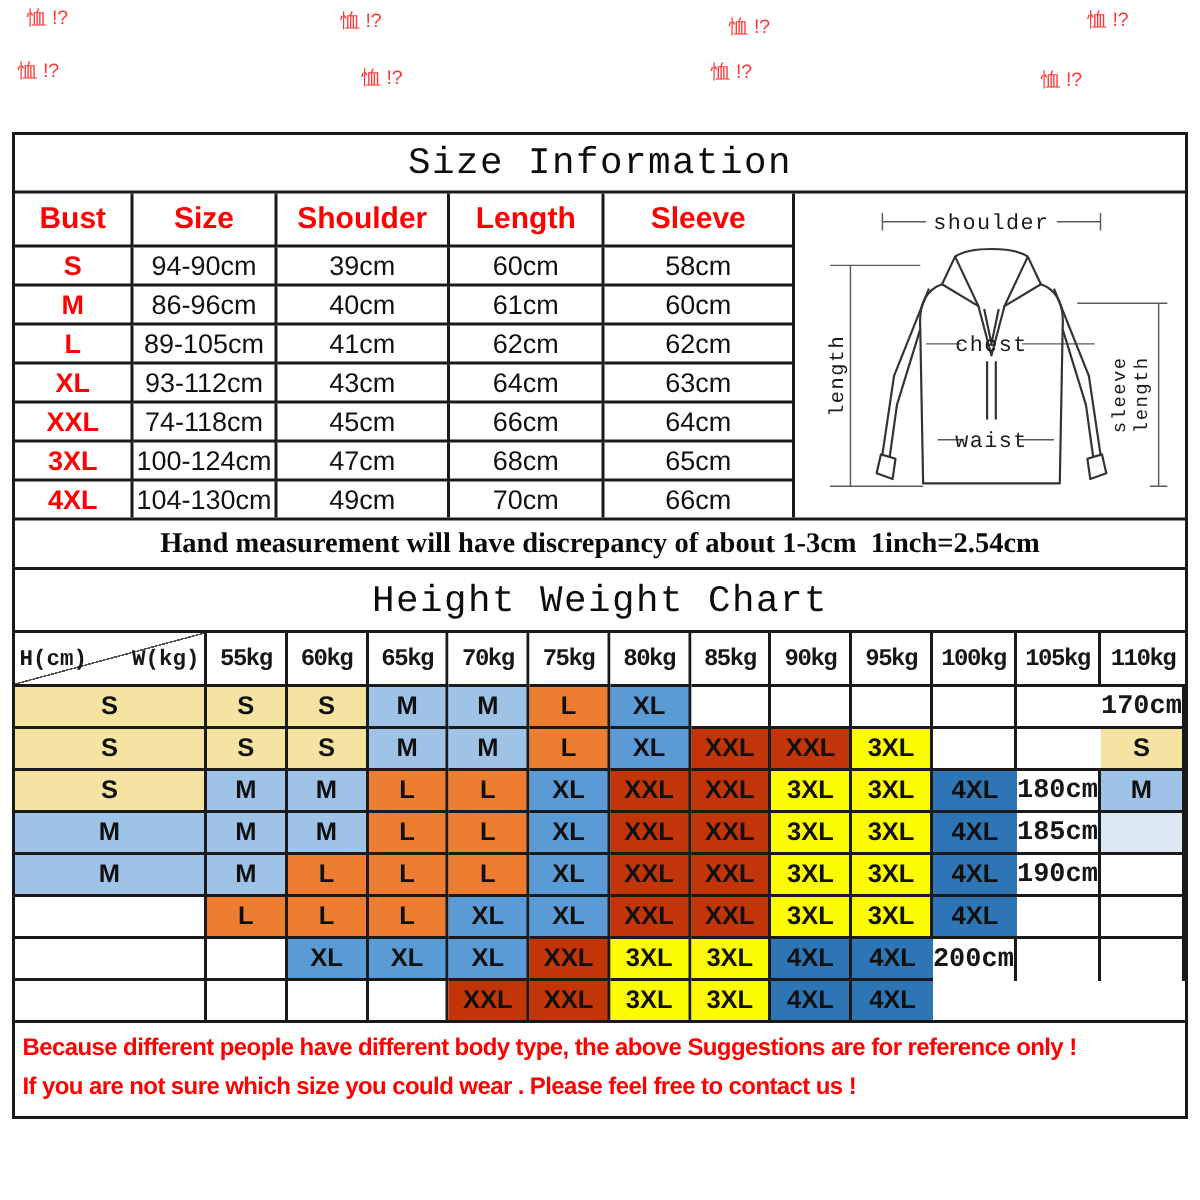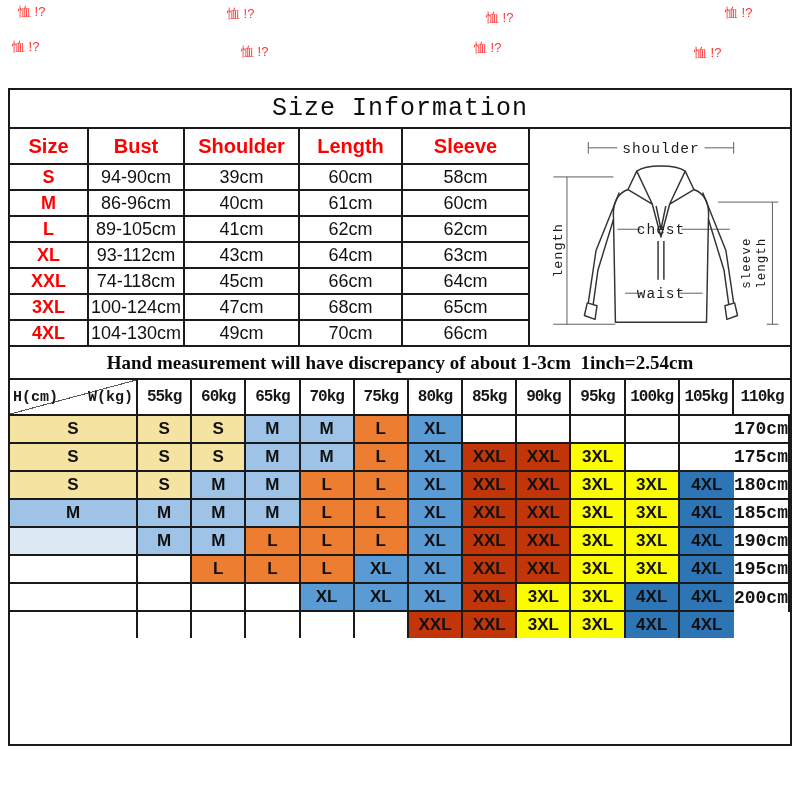--- a/index.html
+++ b/index.html
@@ -66,22 +66,22 @@
       <span class="wm w6" style="color: rgb(255, 43, 43);">恤 !?</span>
       <span class="wm w7" style="color: rgb(255, 43, 43);">恤 !?</span>
     </div>
 
   <div class="sheet">
 
     <div class="t1">Size Information</div>
 
     <div class="mid">
       <div class="size-table">
+          <div class="sh col1">Bust</div>
           <div class="sh col0">Size</div>
-          <div class="sh col1">Bust</div>
           <div class="sh col2">Shoulder</div>
           <div class="sh col3">Length</div>
           <div class="sh col4">Sleeve</div>
           <div class="sc col0">S</div>
           <div class="sc col1">94-90cm</div>
           <div class="sc col2">39cm</div>
           <div class="sc col3">60cm</div>
           <div class="sc col4">58cm</div>
           <div class="sc col0">M</div>
           <div class="sc col1">86-96cm</div>
@@ -142,20 +142,21 @@
             <text x="24" y="127" font-size="14" text-anchor="middle" transform="rotate(-90 24 122)">length</text>
             <text x="218" y="140" font-size="13" text-anchor="middle" transform="rotate(-90 218 135)">sleeve</text>
             <text x="233" y="140" font-size="13" text-anchor="middle" transform="rotate(-90 233 135)">length</text>
           </g>
         </svg>
       </div>
     </div>
 
     <div class="hand">Hand measurement will have discrepancy of about 1-3cm  1inch=2.54cm</div>
 
+    <div class="t2">Height Weight Chart</div>
 
     <div class="hw-grid">
       <div class="corner">
         <span>H(cm)</span>
         <span>W(kg)</span>
       </div>
     <div class="hc">55kg</div>
         <div class="hc">60kg</div>
         <div class="hc">65kg</div>
         <div class="hc">70kg</div>
@@ -185,21 +186,20 @@
         <div class="mc" style="background: rgb(245, 227, 161);">S</div>
         <div class="mc" style="background: rgb(159, 195, 231);">M</div>
         <div class="mc" style="background: rgb(159, 195, 231);">M</div>
         <div class="mc" style="background: rgb(237, 125, 49);">L</div>
         <div class="mc" style="background: rgb(91, 155, 213);">XL</div>
         <div class="mc" style="background: rgb(194, 53, 9);">XXL</div>
         <div class="mc" style="background: rgb(194, 53, 9);">XXL</div>
         <div class="mc" style="background: rgb(252, 252, 0);">3XL</div>
         <div class="mc"></div>
         <div class="mc rr0"></div>
-        <div class="hl">175cm</div>
         <div class="mc" style="background: rgb(245, 227, 161);">S</div>
         <div class="mc" style="background: rgb(245, 227, 161);">S</div>
         <div class="mc" style="background: rgb(159, 195, 231);">M</div>
         <div class="mc" style="background: rgb(159, 195, 231);">M</div>
         <div class="mc" style="background: rgb(237, 125, 49);">L</div>
         <div class="mc" style="background: rgb(237, 125, 49);">L</div>
         <div class="mc" style="background: rgb(91, 155, 213);">XL</div>
         <div class="mc" style="background: rgb(194, 53, 9);">XXL</div>
         <div class="mc" style="background: rgb(194, 53, 9);">XXL</div>
         <div class="mc" style="background: rgb(252, 252, 0);">3XL</div>
@@ -237,21 +237,20 @@
         <div class="mc" style="background: rgb(237, 125, 49);">L</div>
         <div class="mc" style="background: rgb(237, 125, 49);">L</div>
         <div class="mc" style="background: rgb(237, 125, 49);">L</div>
         <div class="mc" style="background: rgb(91, 155, 213);">XL</div>
         <div class="mc" style="background: rgb(91, 155, 213);">XL</div>
         <div class="mc" style="background: rgb(194, 53, 9);">XXL</div>
         <div class="mc" style="background: rgb(194, 53, 9);">XXL</div>
         <div class="mc" style="background: rgb(252, 252, 0);">3XL</div>
         <div class="mc" style="background: rgb(252, 252, 0);">3XL</div>
         <div class="mc rr0" style="background: rgb(46, 117, 182);">4XL</div>
-        <div class="hl">195cm</div>
         <div class="mc"></div>
         <div class="mc"></div>
         <div class="mc"></div>
         <div class="mc"></div>
         <div class="mc" style="background: rgb(91, 155, 213);">XL</div>
         <div class="mc" style="background: rgb(91, 155, 213);">XL</div>
         <div class="mc" style="background: rgb(91, 155, 213);">XL</div>
         <div class="mc" style="background: rgb(194, 53, 9);">XXL</div>
         <div class="mc" style="background: rgb(252, 252, 0);">3XL</div>
         <div class="mc" style="background: rgb(252, 252, 0);">3XL</div>
@@ -265,15 +264,19 @@
         <div class="mc bb0"></div>
         <div class="mc bb0"></div>
         <div class="mc bb0" style="background: rgb(194, 53, 9);">XXL</div>
         <div class="mc bb0" style="background: rgb(194, 53, 9);">XXL</div>
         <div class="mc bb0" style="background: rgb(252, 252, 0);">3XL</div>
         <div class="mc bb0" style="background: rgb(252, 252, 0);">3XL</div>
         <div class="mc bb0" style="background: rgb(46, 117, 182);">4XL</div>
         <div class="mc rr0 bb0" style="background: rgb(46, 117, 182);">4XL</div>
       </div>
 
+    <div class="footer">
+      <div>Because different people have different body type, the above Suggestions are for reference only !</div>
+      <div>If you are not sure which size you could wear . Please feel free to contact us !</div>
+    </div>
 
   </div>
 </div>
 
 </body></html>

